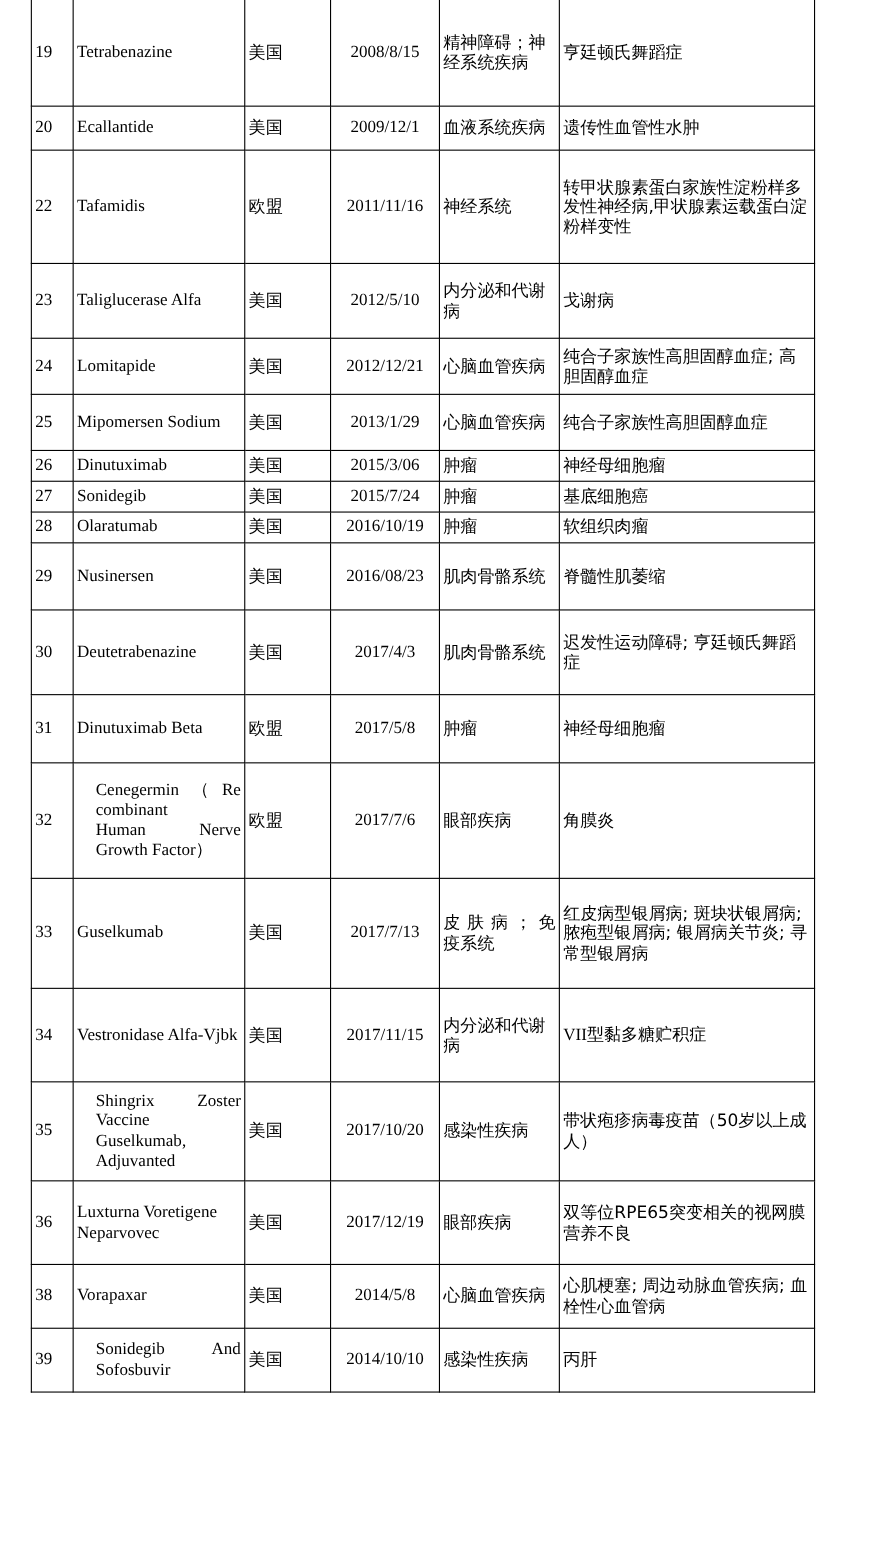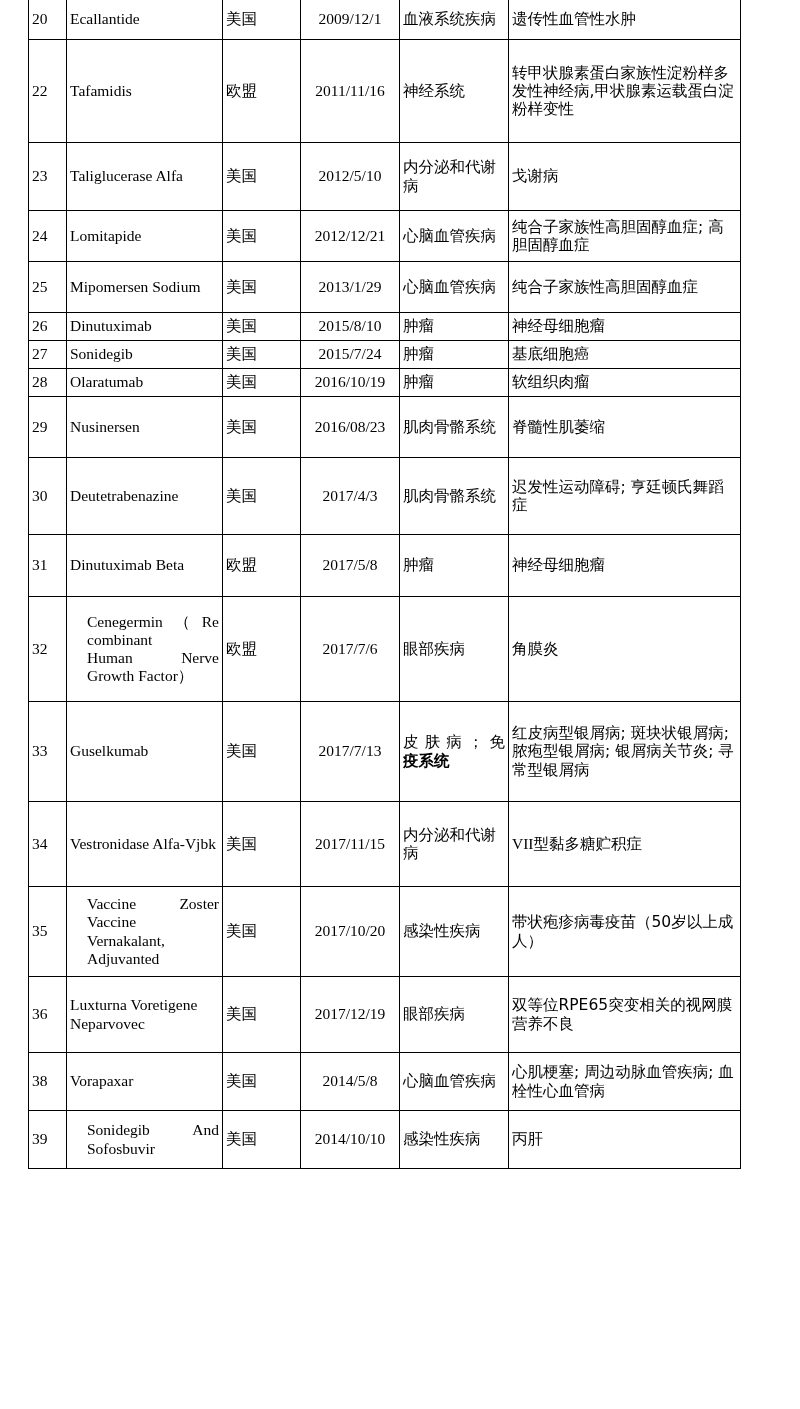--- a/index.html
+++ b/index.html
@@ -88,21 +88,20 @@
     line-height: 1.18;
   }
   td.cls.justify > span.jline {
     display: block;
     text-align: justify;
     text-align-last: justify;
   }
   td.cls.justify > span.jlast {
     display: block;
     text-align: left;
-    font-weight: bold;
   }
   td.ind {
     text-align: left;
     padding-left: 4px;
     font-family: "DejaVu Sans", sans-serif;
     font-size: 15px;
     line-height: 1.18;
   }
   td.ind .latin {
     font-family: "Liberation Serif", serif;
@@ -116,20 +115,28 @@
     <colgroup>
       <col class="c-idx">
       <col class="c-name">
       <col class="c-region">
       <col class="c-date">
       <col class="c-class">
       <col class="c-ind">
     </colgroup>
     <tbody>
 
+      <tr style="height:97px">
+        <td class="idx">19</td>
+        <td class="name">Tetrabenazine</td>
+        <td class="region">美国</td>
+        <td class="date">2008/8/15</td>
+        <td class="cls">精神障碍；神经系统疾病</td>
+        <td class="ind">亨廷顿氏舞蹈症</td>
+      </tr>
 
       <tr style="height:40px">
         <td class="idx">20</td>
         <td class="name">Ecallantide</td>
         <td class="region">美国</td>
         <td class="date">2009/12/1</td>
         <td class="cls">血液系统疾病</td>
         <td class="ind">遗传性血管性水肿</td>
       </tr>
 
@@ -167,21 +174,21 @@
         <td class="region">美国</td>
         <td class="date">2013/1/29</td>
         <td class="cls">心脑血管疾病</td>
         <td class="ind">纯合子家族性高胆固醇血症</td>
       </tr>
 
       <tr style="height:28px">
         <td class="idx">26</td>
         <td class="name">Dinutuximab</td>
         <td class="region">美国</td>
-        <td class="date">2015/8/10</td>
+        <td class="date">2015/3/06</td>
         <td class="cls">肿瘤</td>
         <td class="ind">神经母细胞瘤</td>
       </tr>
 
       <tr style="height:28px">
         <td class="idx">27</td>
         <td class="name">Sonidegib</td>
         <td class="region">美国</td>
         <td class="date">2015/7/24</td>
         <td class="cls">肿瘤</td>
@@ -255,23 +262,23 @@
         <td class="name">Vestronidase Alfa-Vjbk</td>
         <td class="region">美国</td>
         <td class="date">2017/11/15</td>
         <td class="cls">内分泌和代谢病</td>
         <td class="ind"><span class="latin">VII</span><span>型黏多糖贮积症</span></td>
       </tr>
 
       <tr style="height:90px">
         <td class="idx">35</td>
         <td class="name justify">
-          <span class="jline">Vaccine Zoster</span>
+          <span class="jline">Shingrix Zoster</span>
           <span class="jlast">Vaccine</span>
-          <span class="jlast">Vernakalant,</span>
+          <span class="jlast">Guselkumab,</span>
           <span class="jlast">Adjuvanted</span>
         </td>
         <td class="region">美国</td>
         <td class="date">2017/10/20</td>
         <td class="cls">感染性疾病</td>
         <td class="ind">带状疱疹病毒疫苗（50岁以上成人）</td>
       </tr>
 
       <tr style="height:76px">
         <td class="idx">36</td>

